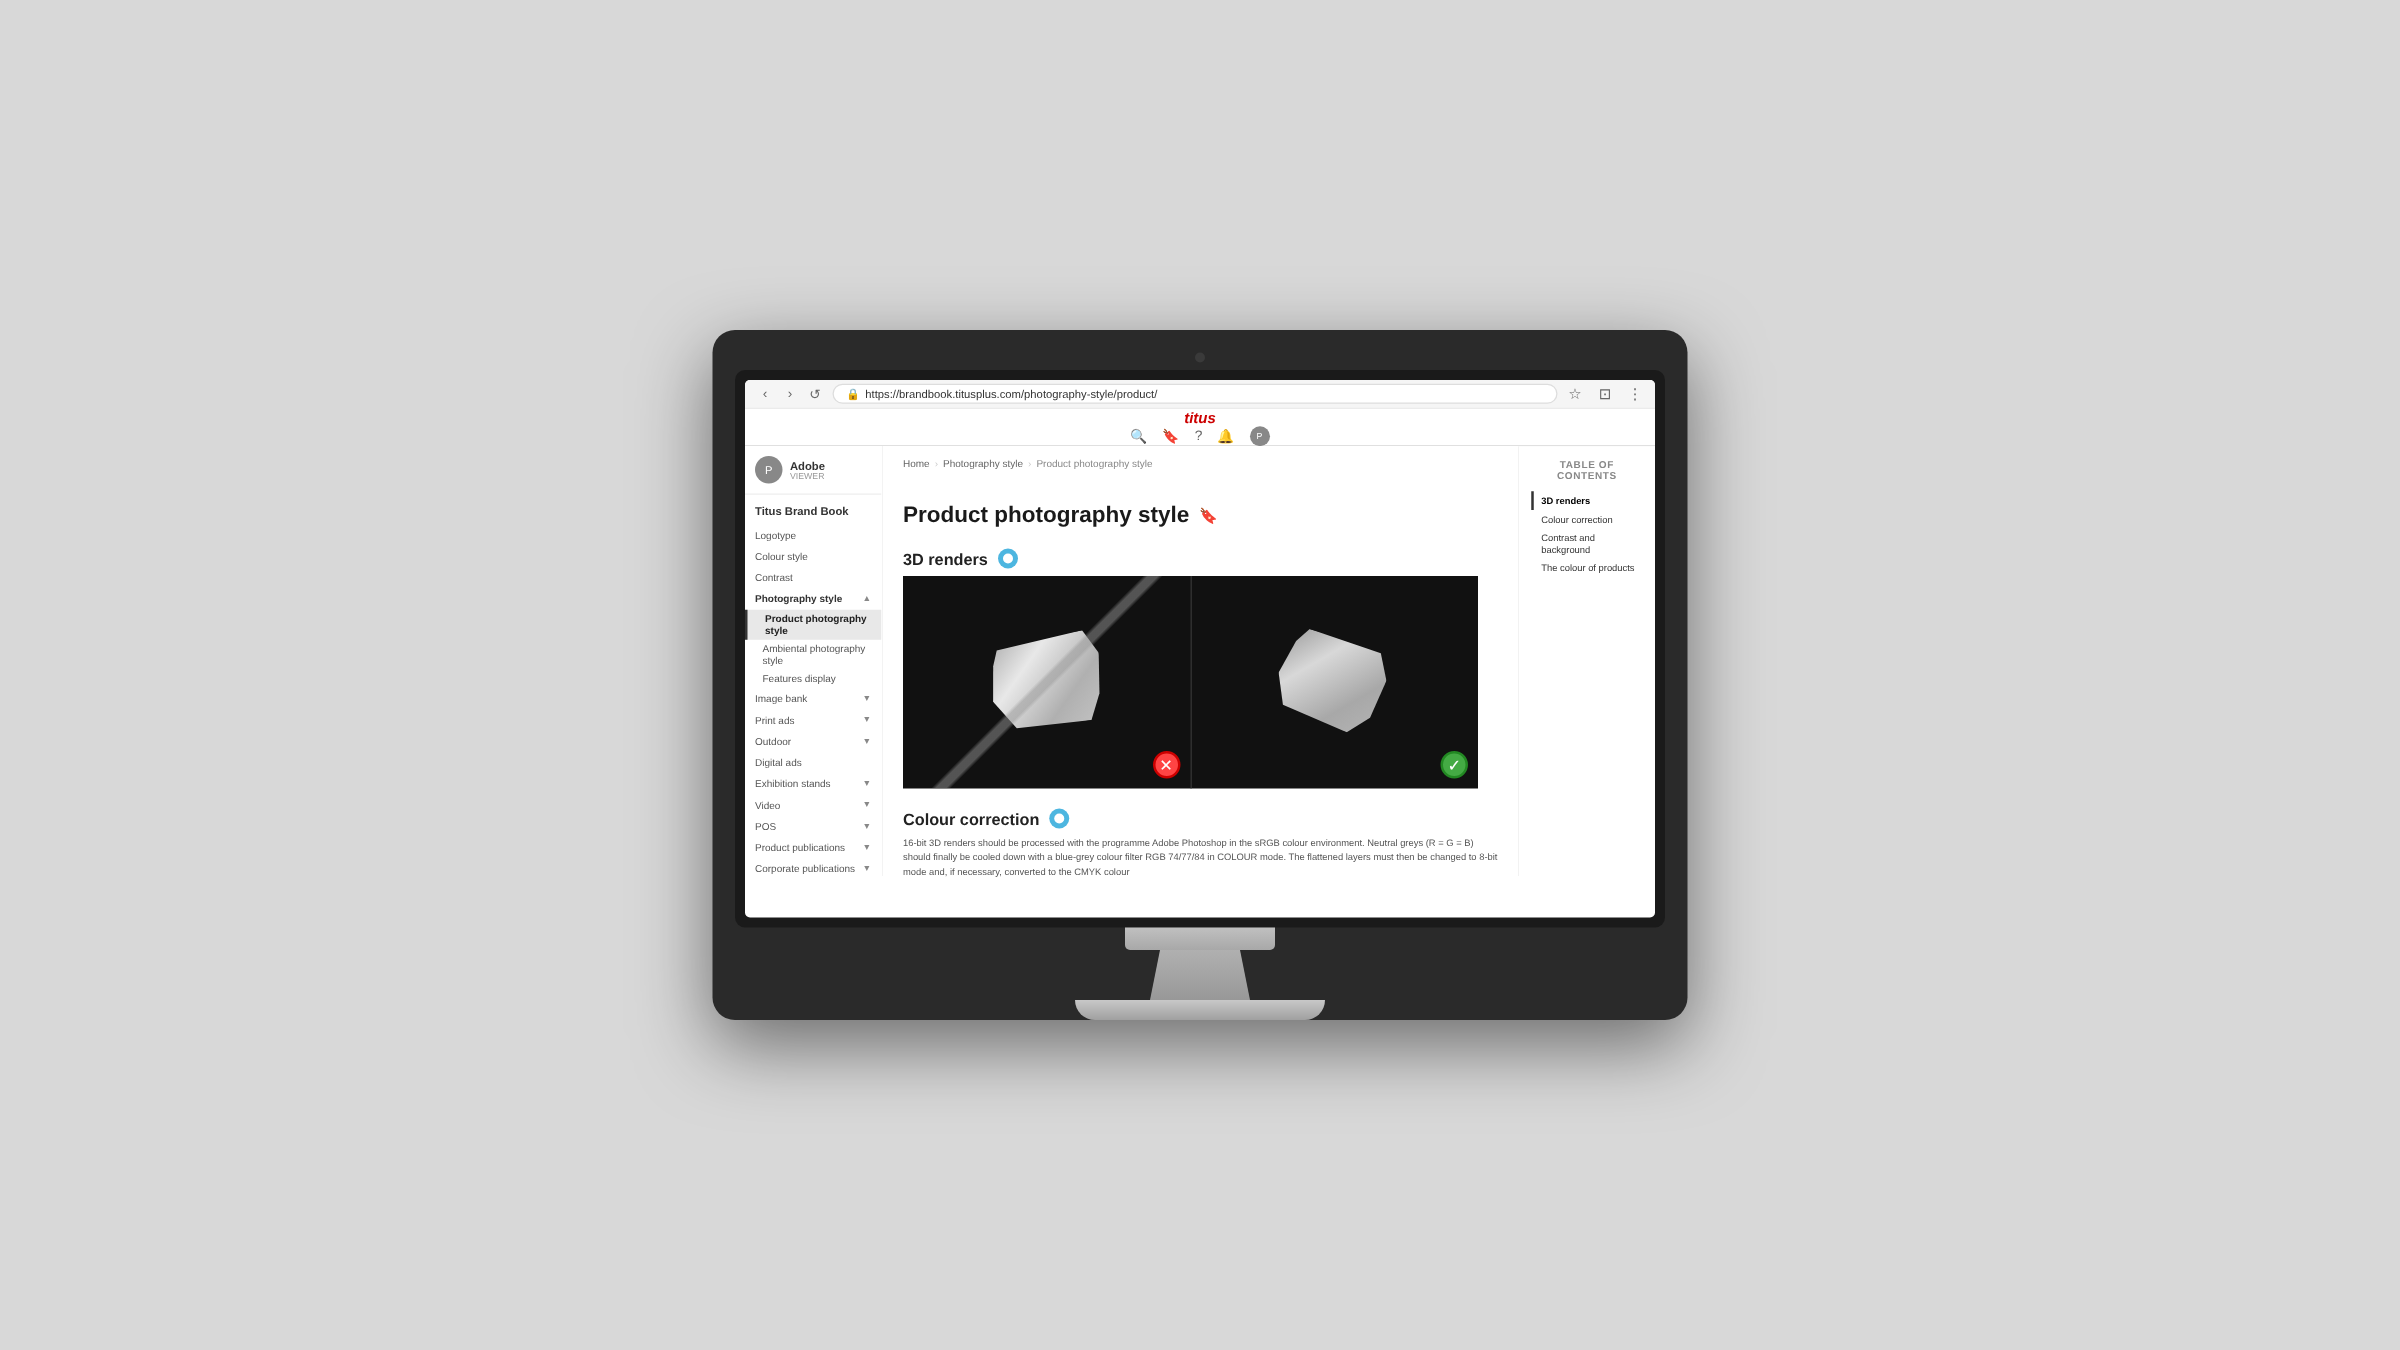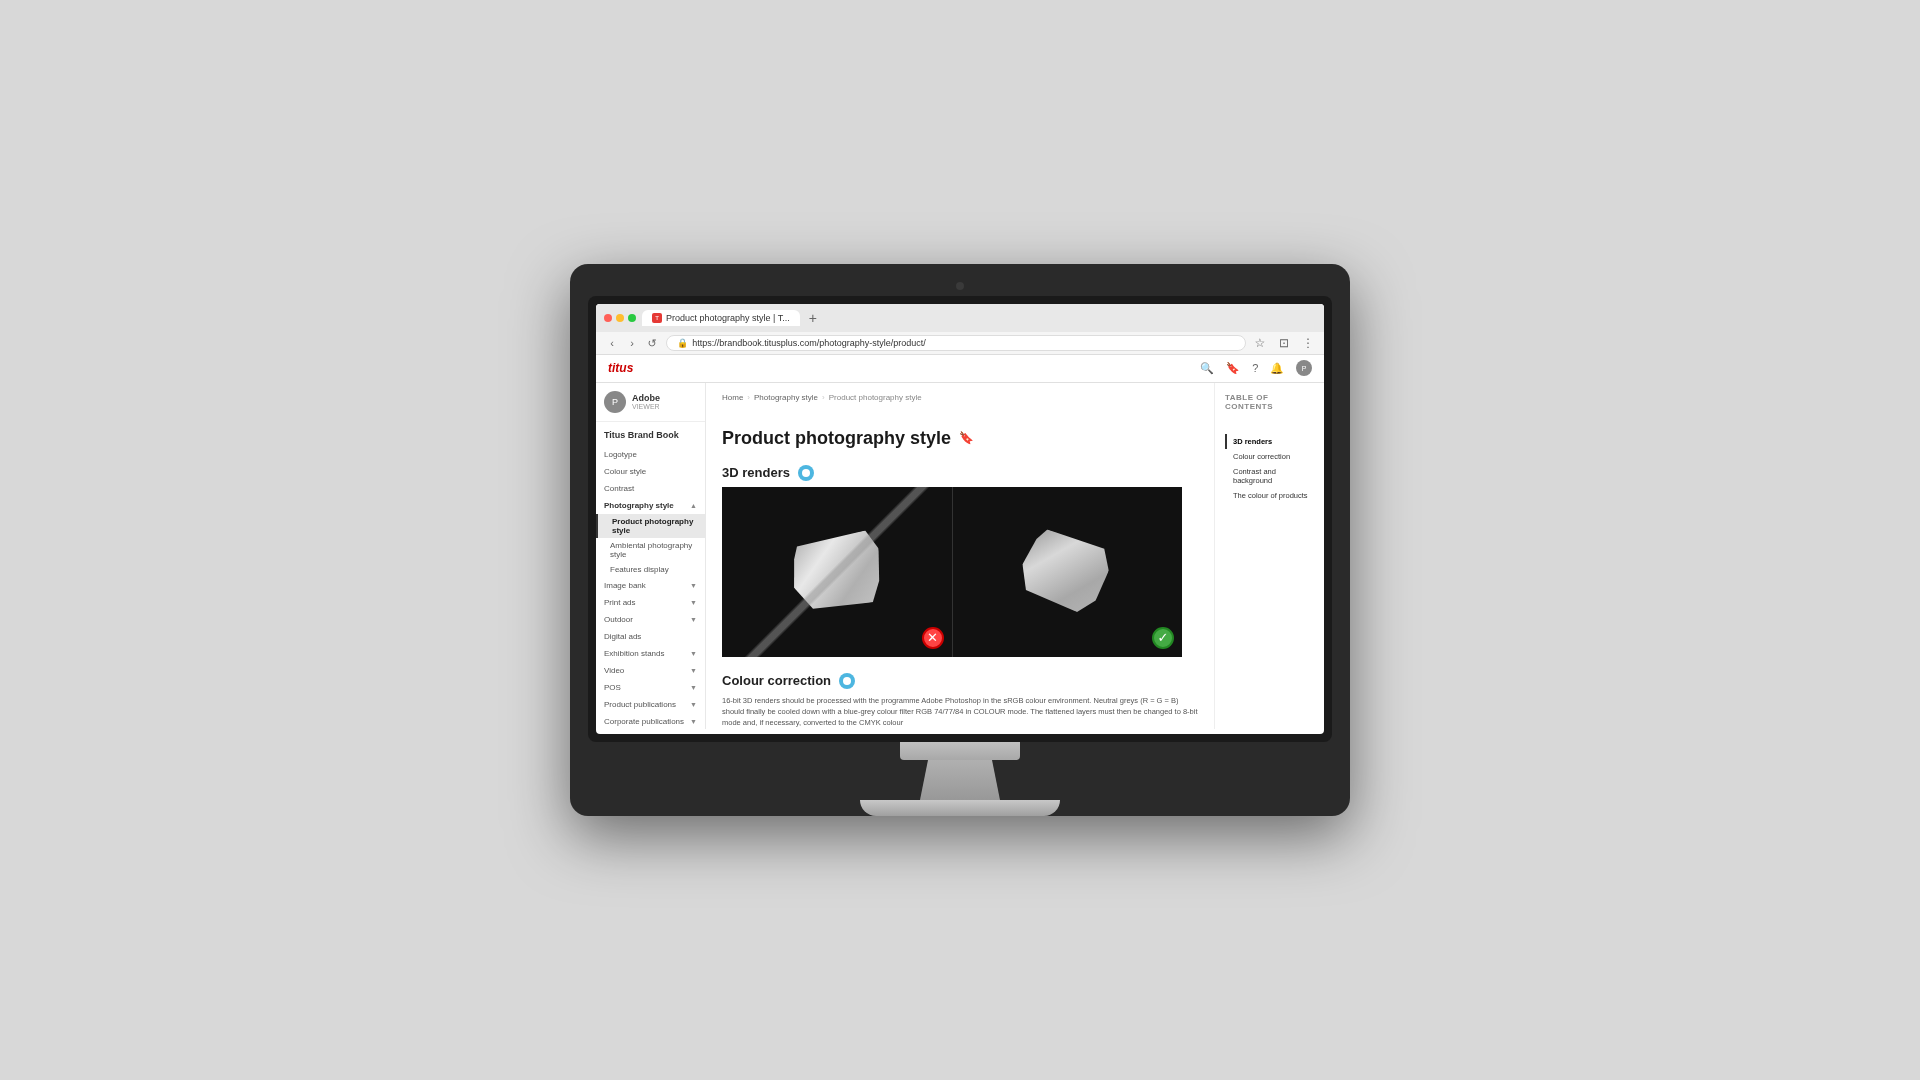--- a/index.html
+++ b/index.html
@@ -188,20 +188,21 @@
 
     
     .page-header {
       height: 30px;
       background: #fff;
       border-bottom: 1px solid #e0e0e0;
       display: flex;
       align-items: center;
       padding: 0 12px;
       justify-content: space-between;
+      flex-direction: column;
     }
     .logo-area {
       display: flex;
       align-items: center;
     }
     .logo-text {
       font-size: 12px;
       font-weight: 700;
       color: #cc0000;
       font-style: italic;
@@ -466,22 +467,23 @@
       flex-shrink: 0;
       border-left: 1px solid #eee;
       padding: 10px;
       background: #fff;
     }
     .toc-title {
       font-size: 8px;
       font-weight: 700;
       color: #888;
       text-transform: uppercase;
-      margin-bottom: 23px;
+      margin-bottom: 8px;
       letter-spacing: 0.5px;
+      text-align: center;
     }
     .toc-item {
       font-size: 7.5px;
       color: #333;
       padding: 3px 0;
       cursor: pointer;
       border-left: 2px solid transparent;
       padding-left: 6px;
     }
     .toc-item.active {
@@ -493,34 +495,20 @@
 </head>
 <body>
 
 <div class="monitor-outer">
   <div class="monitor-camera"></div>
   <div class="monitor-screen-bezel">
     <div class="monitor-screen">
 
       <div class="browser-chrome">
 
-        <div class="browser-titlebar">
-          <div class="browser-dots">
-            <div class="browser-dot red"></div>
-            <div class="browser-dot yellow"></div>
-            <div class="browser-dot green"></div>
-          </div>
-          <div class="browser-tabs">
-            <div class="browser-tab">
-              <div class="favicon">T</div>
-              <span>Product photography style | T...</span>
-            </div>
-            <div class="browser-tab-plus">+</div>
-          </div>
-        </div>
 
         <div class="browser-addressbar">
           <div class="nav-btns">
             <div class="nav-btn">‹</div>
             <div class="nav-btn">›</div>
             <div class="nav-btn">↺</div>
           </div>
           <div class="address-bar">
             <span class="lock-icon">🔒</span>
             <span>https://brandbook.titusplus.com/photography-style/product/</span>

